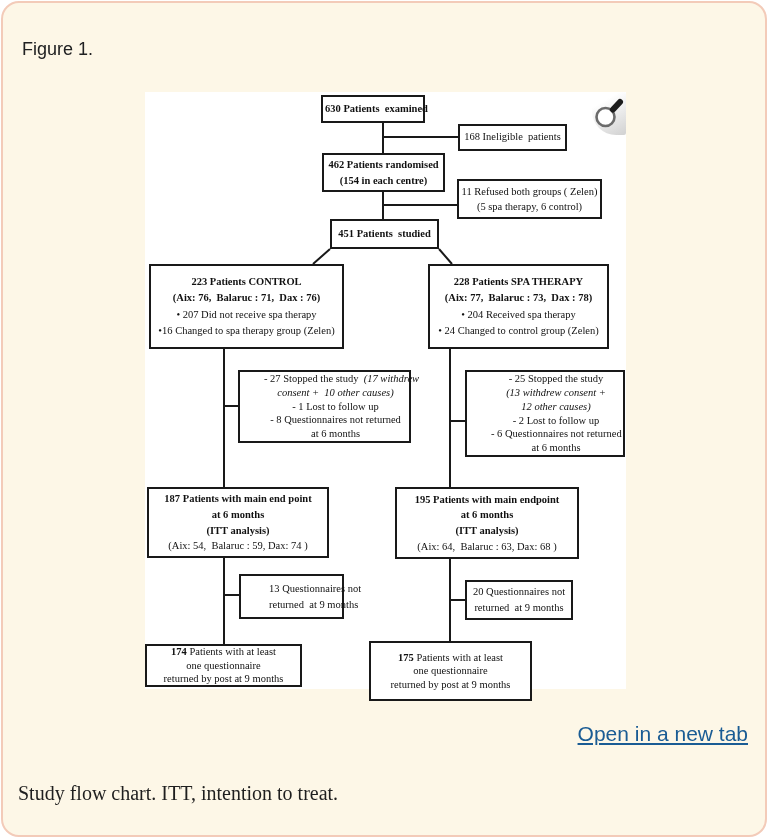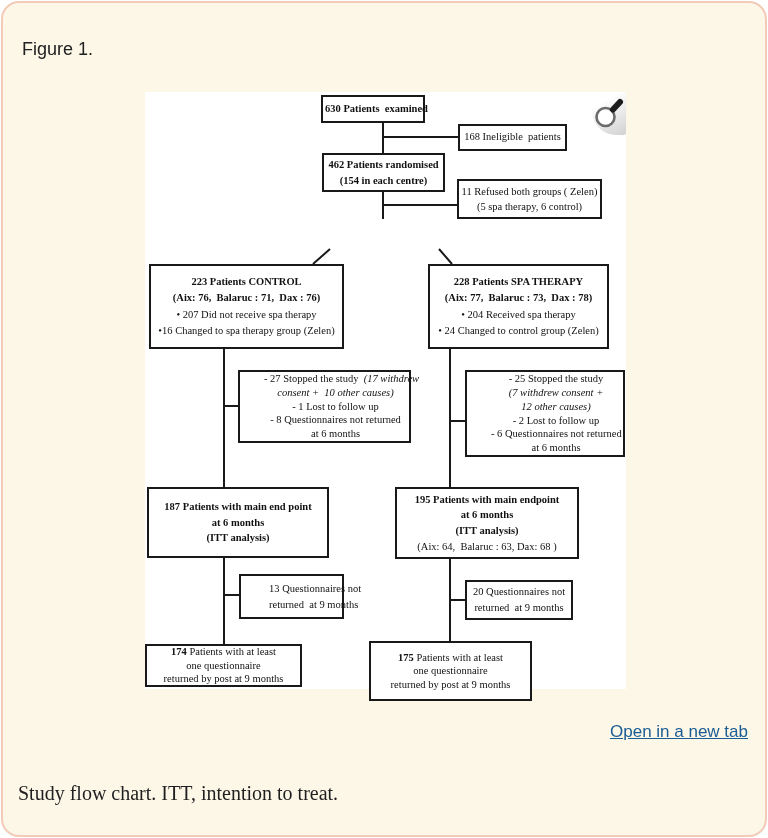--- a/index.html
+++ b/index.html
@@ -28,21 +28,21 @@
   .b-stopped-right{left:320px;top:278px;width:160px;height:87px;line-height:1.32;}
   .b-itt-left{left:2px;top:395px;width:182px;height:71px;line-height:1.5;}
   .b-itt-right{left:250px;top:395px;width:184px;height:72px;line-height:1.5;}
   .b-q9-left{left:94px;top:482px;width:105px;height:45px;line-height:1.5;padding-left:28px;}
   .b-q9-right{left:320px;top:488px;width:108px;height:40px;line-height:1.5;}
   .b-final-left{left:0px;top:552px;width:157px;height:43px;line-height:1.3;}
   .b-final-right{left:224px;top:549px;width:163px;height:60px;line-height:1.3;}
   .magnify-btn{position:absolute;right:0;top:0;width:34px;height:43px;cursor:pointer;
         background:linear-gradient(150deg,#ffffff 25%,#d4d4d4 95%);
         border-radius:0 2px 2px 24px;}
-  .open-link{position:absolute;right:17px;top:719px;font-size:17px;color:#1A5C94;
+  .open-link{position:absolute;right:17px;top:719px;font-size:21px;color:#1A5C94;
         text-decoration:underline;cursor:pointer;}
   .caption{position:absolute;left:15px;top:779px;font-size:20px;color:#1f1f1f;
         font-family:"Liberation Serif",serif;}
 </style>
 </head>
 <body>
 
 <div class="page">
 
   <div class="figure-label">Figure 1.</div>
@@ -67,20 +67,23 @@
     <div class="fbox bold b-randomised">
       <div class="ln">462 Patients randomised</div>
       <div class="ln">(154 in each centre)</div>
     </div>
 
     <div class="fbox b-refused">
       <div class="ln">11 Refused both groups ( Zelen)</div>
       <div class="ln">(5 spa therapy, 6 control)</div>
     </div>
 
+    <div class="fbox bold b-studied">
+      <div class="ln">451 Patients  studied</div>
+    </div>
 
     <div class="fbox b-control">
       <div class="ln b">223 Patients CONTROL</div>
       <div class="ln b">(Aix: 76,  Balaruc : 71,  Dax : 76)</div>
       <div class="ln">• 207 Did not receive spa therapy</div>
       <div class="ln">•16 Changed to spa therapy group (Zelen)</div>
     </div>
 
     <div class="fbox b-spa">
       <div class="ln b">228 Patients SPA THERAPY</div>
@@ -92,31 +95,32 @@
     <div class="fbox leftalign b-stopped-left">
       <div class="ln"><span>- 27 Stopped the study  </span><span class="it">(17 withdrew</span></div>
       <div class="ln it">consent +  10 other causes)</div>
       <div class="ln">- 1 Lost to follow up</div>
       <div class="ln">- 8 Questionnaires not returned</div>
       <div class="ln">at 6 months</div>
     </div>
 
     <div class="fbox leftalign b-stopped-right">
       <div class="ln">- 25 Stopped the study</div>
-      <div class="ln it">(7 withdrew consent +</div>
+      <div class="ln it">(13 withdrew consent +</div>
       <div class="ln it">12 other causes)</div>
       <div class="ln">- 2 Lost to follow up</div>
       <div class="ln">- 6 Questionnaires not returned</div>
       <div class="ln">at 6 months</div>
     </div>
 
     <div class="fbox b-itt-left">
       <div class="ln b">187 Patients with main end point</div>
       <div class="ln b">at 6 months</div>
       <div class="ln b">(ITT analysis)</div>
+      <div class="ln">(Aix: 54,  Balaruc : 59, Dax: 74 )</div>
     </div>
 
     <div class="fbox b-itt-right">
       <div class="ln b">195 Patients with main endpoint</div>
       <div class="ln b">at 6 months</div>
       <div class="ln b">(ITT analysis)</div>
       <div class="ln">(Aix: 64,  Balaruc : 63, Dax: 68 )</div>
     </div>
 
     <div class="fbox b-q9-left">

